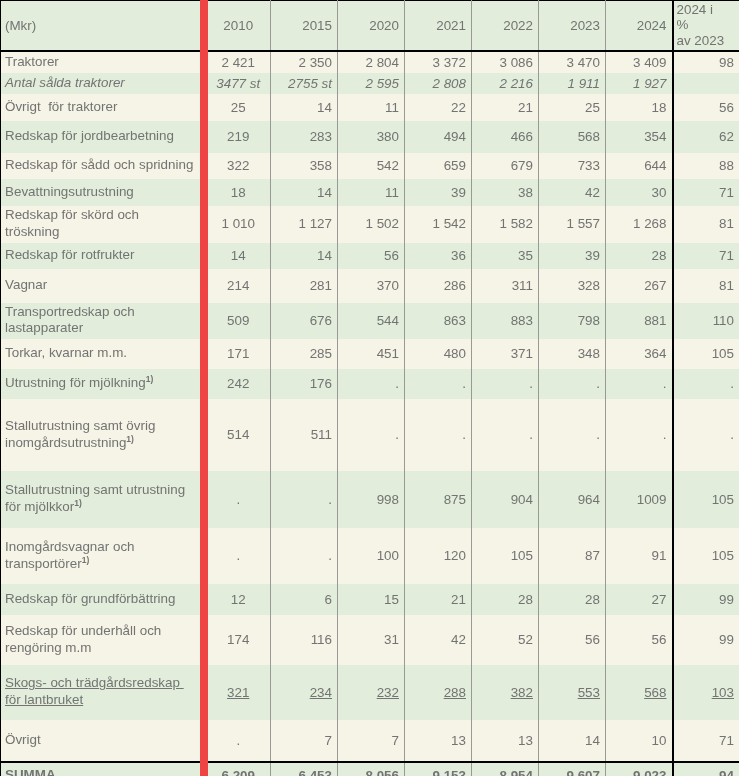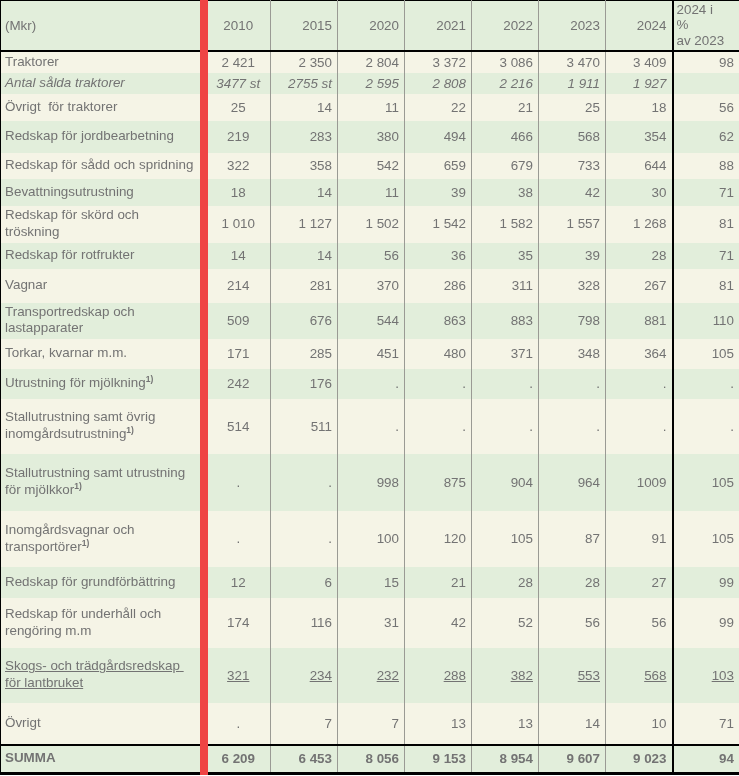--- a/index.html
+++ b/index.html
@@ -74,21 +74,21 @@
   tbody tr:nth-child(3)  { height: 27px; }
   tbody tr:nth-child(4)  { height: 32px; }
   tbody tr:nth-child(5)  { height: 26px; padding-left: 39px; }
   tbody tr:nth-child(6)  { height: 27px; }
   tbody tr:nth-child(7)  { height: 33px; margin-left: 26px; }
   tbody tr:nth-child(8)  { height: 26px; }
   tbody tr:nth-child(9)  { height: 34px; }
   tbody tr:nth-child(10) { height: 35px; }
   tbody tr:nth-child(11) { height: 30px; }
   tbody tr:nth-child(12) { height: 30px; }
-  tbody tr:nth-child(13) { height: 55px; }
+  tbody tr:nth-child(13) { height: 72px; }
   tbody tr:nth-child(14) { height: 57px; margin-left: 16px; }
   tbody tr:nth-child(15) { height: 56px; }
   tbody tr:nth-child(16) { height: 31px; }
   tbody tr:nth-child(17) { height: 50px; padding-left: 16px; }
   tbody tr:nth-child(18) { height: 55px; text-decoration: underline; }
   tbody tr:nth-child(19) { height: 42px; }
   tbody tr:nth-child(20) { height: 28px; }
 </style>
 </head>
 <body>

